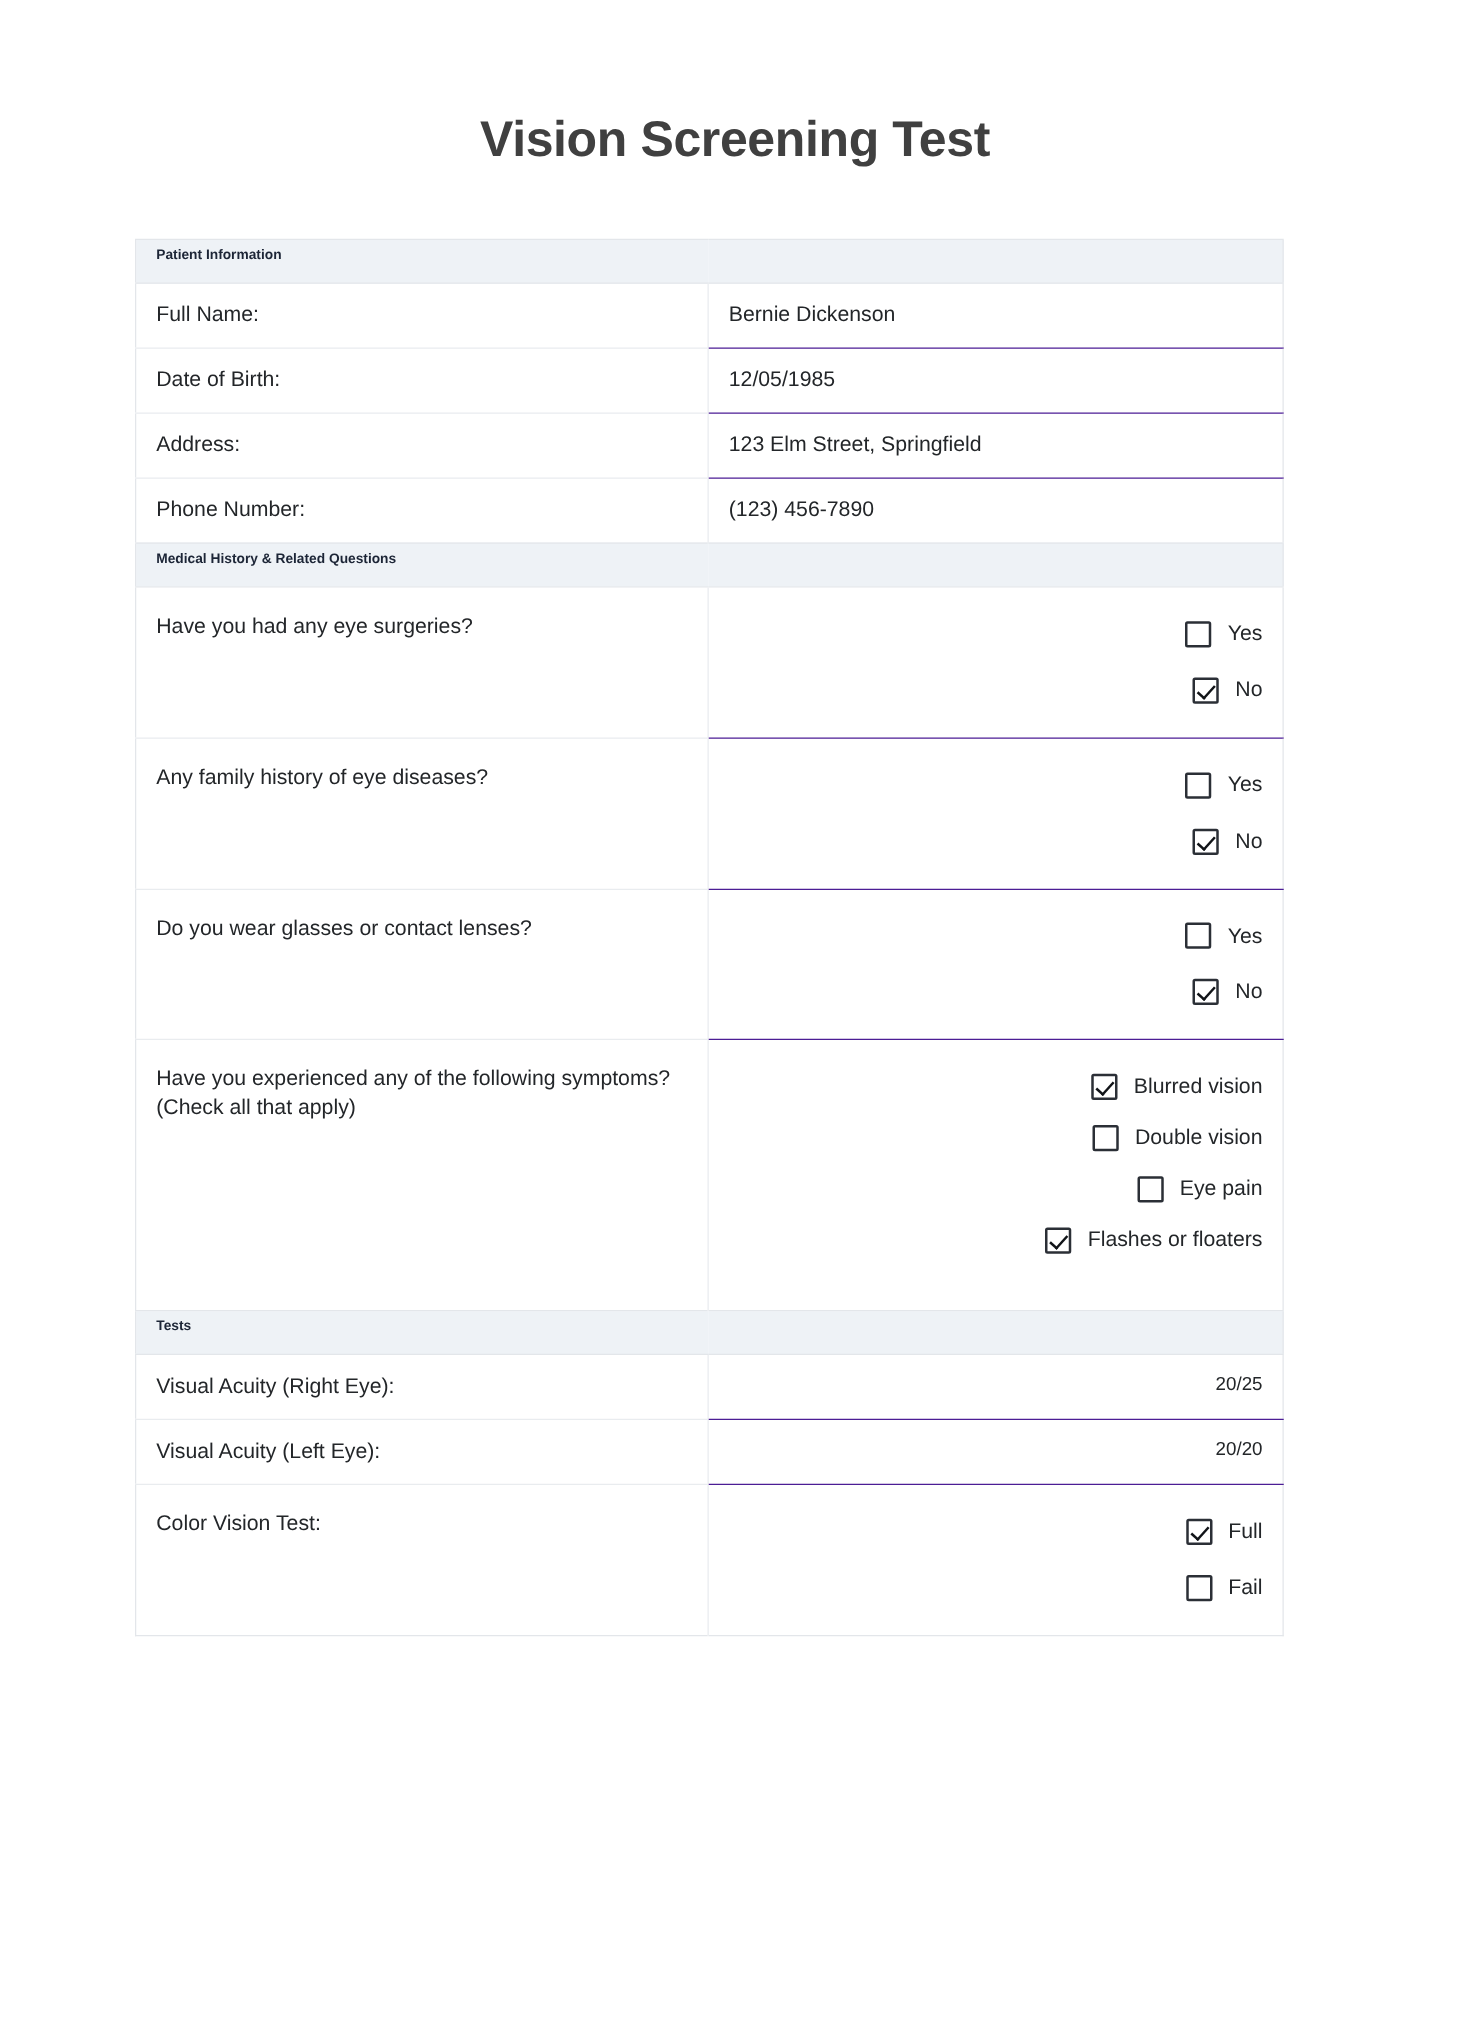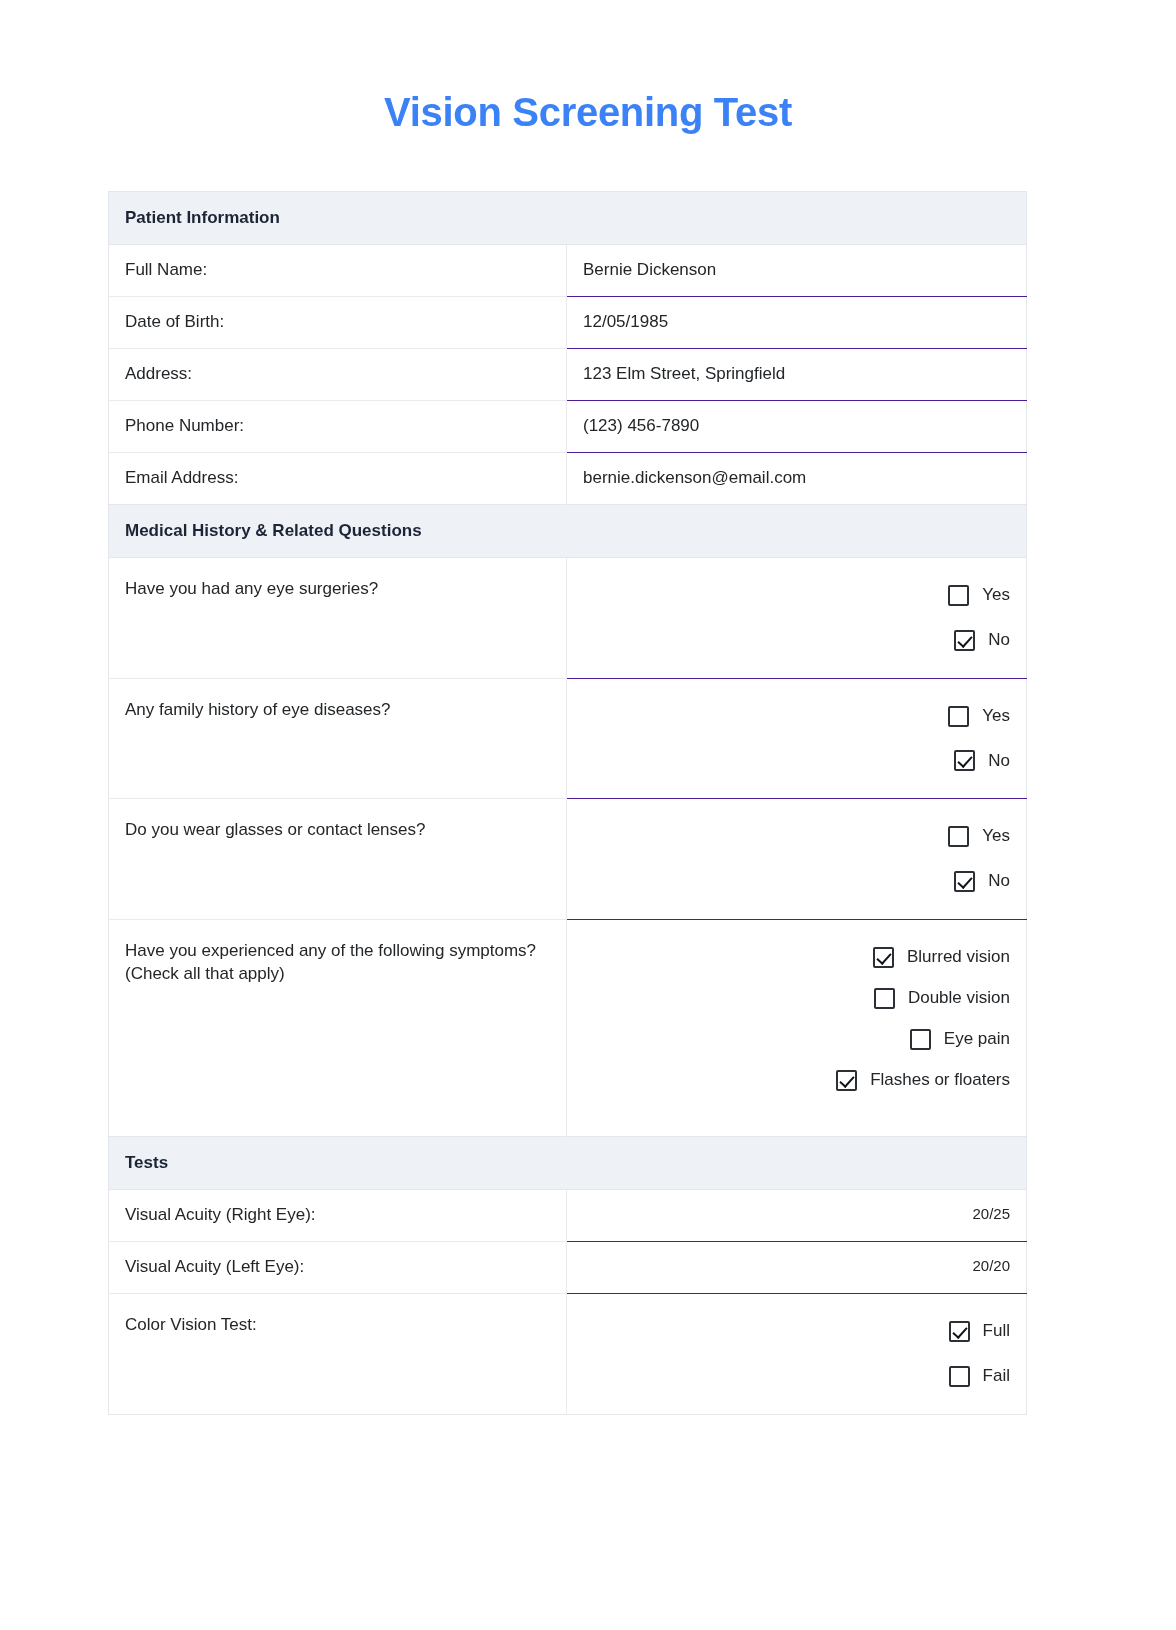--- a/index.html
+++ b/index.html
@@ -16,43 +16,43 @@
   }
   .page {
     width: 1176px;
     box-sizing: border-box;
     padding: 72px 108px 40px 108px;
   }
   .doc-title {
     text-align: center;
     font-size: 40px;
     font-weight: bold;
-    color: #3b82f6;
+    color: #404040;
     letter-spacing: -0.3px;
     margin: 18px 0 56px 0;
   }
   table.form {
     width: 918px;
     border-collapse: collapse;
     table-layout: fixed;
     border: 1px solid #e3e6ea;
   }
   table.form col.c1 { width: 458px; }
   table.form col.c2 { width: 460px; }
 
   tr.section-row td {
     background: #eef2f6;
     border-top: 1px solid #e3e6ea;
     border-bottom: 1px solid #e3e6ea;
   }
   td.section-title {
-    font-size: 17px;
+    font-size: 11px;
     font-weight: bold;
     color: #1c2536;
-    padding: 16px 16px 16px 16px;
+    padding: 6px 16px 16px 16px;
   }
   td.section-blank {
     padding: 0;
   }
   td.label {
     font-size: 17px;
     color: #232629;
     padding: 14px 16px;
     border-top: 1px solid #e9ecef;
     vertical-align: top;
@@ -139,24 +139,20 @@
         <td class="value">12/05/1985</td>
       </tr>
       <tr>
         <td class="label">Address:</td>
         <td class="value">123 Elm Street, Springfield</td>
       </tr>
       <tr>
         <td class="label">Phone Number:</td>
         <td class="value">(123) 456-7890</td>
       </tr>
-      <tr>
-        <td class="label">Email Address:</td>
-        <td class="value">bernie.dickenson@email.com</td>
-      </tr>
 
       <tr class="section-row">
         <td class="section-title">Medical History &amp; Related Questions</td>
         <td class="section-blank"></td>
       </tr>
 
       <tr class="tall">
         <td class="label">Have you had any eye surgeries?</td>
         <td class="value">
           <div class="opt first">

